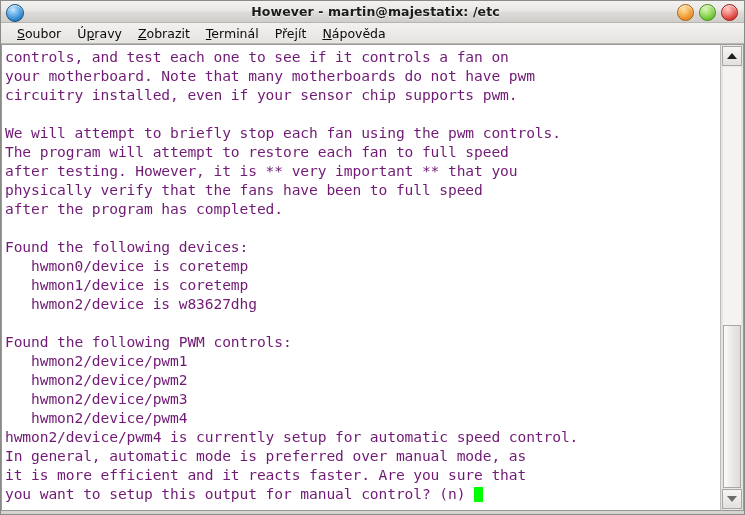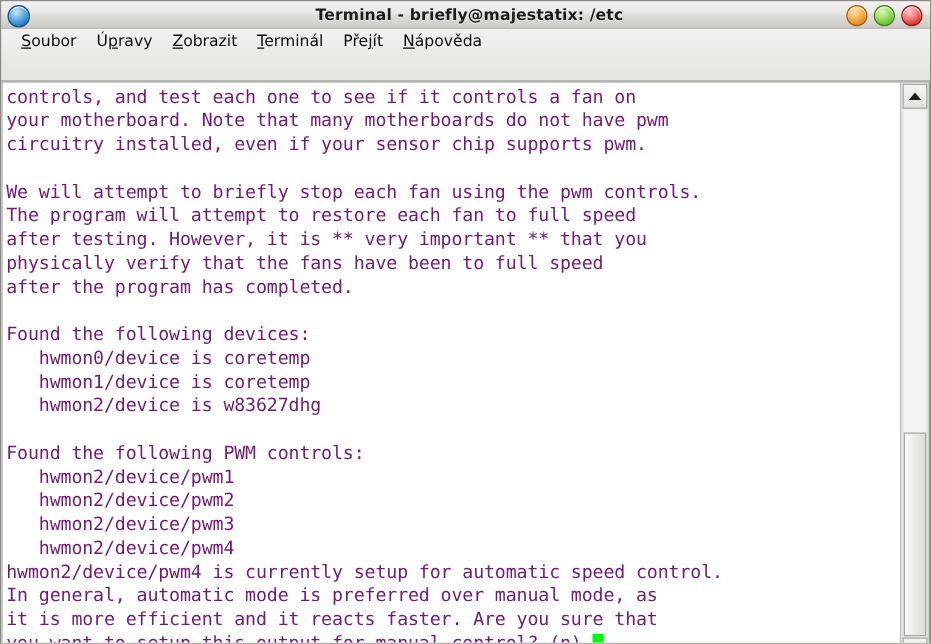--- a/index.html
+++ b/index.html
@@ -77,26 +77,26 @@
     background: radial-gradient(circle at 38% 28%, #dcf6bc 0%, #a8e171 35%, #63c12c 75%, #479c17 100%);
     border: 1px solid #3f8a16;
   }
   .wbtn.close {
     background: radial-gradient(circle at 38% 28%, #ffc9c6 0%, #f08a84 35%, #d9342c 75%, #b42019 100%);
     border: 1px solid #9d1a14;
   }
 
   
   .menubar {
-    height: 42px;
+    height: 21px;
     box-sizing: border-box;
     background: linear-gradient(to bottom, #f2f1ef 0%, #e6e4e1 100%);
     border-bottom: 1px solid #b9b7b3;
     display: flex;
-    align-items: flex-start;
+    align-items: flex-end;
     padding-left: 8px;
   }
   .menu-item {
     font-size: 12.5px;
     color: #0a0a0a;
     padding: 2px 8px;
     white-space: nowrap;
   }
   .menu-item u {
     text-decoration: underline;
@@ -191,21 +191,21 @@
     background: #f4f3f2;
   }
 </style>
 </head>
 <body>
 
 <div class="window">
 
   <div class="titlebar">
     <div class="app-orb"></div>
-    <div class="title-text">Terminal - briefly@majestatix: /etc</div>
+    <div class="title-text">However - martin@majestatix: /etc</div>
     <div class="win-buttons">
       <div class="wbtn min"></div>
       <div class="wbtn max"></div>
       <div class="wbtn close"></div>
     </div>
   </div>
 
   <div class="menubar">
     <div class="menu-item"><u>S</u>oubor</div>
     <div class="menu-item">Ú<u>p</u>ravy</div>

